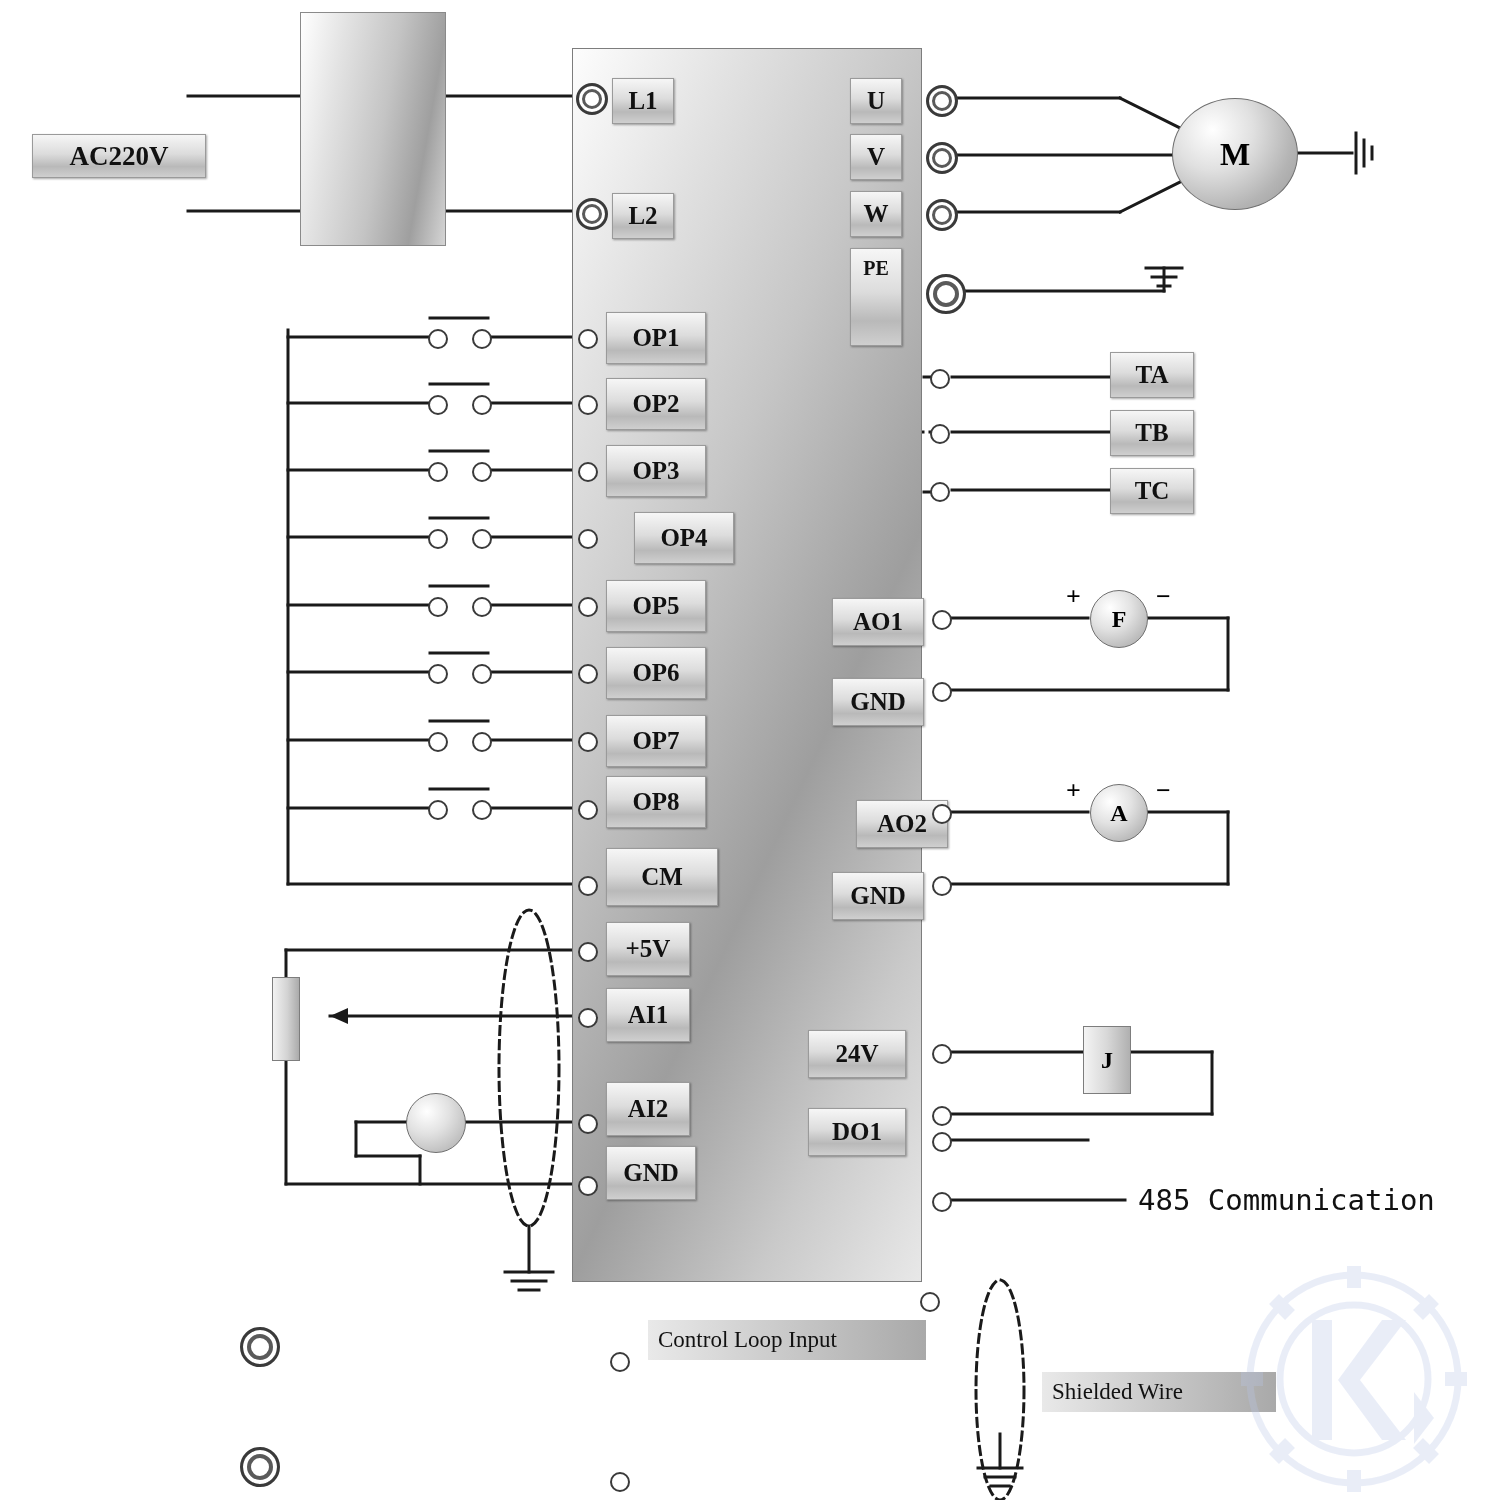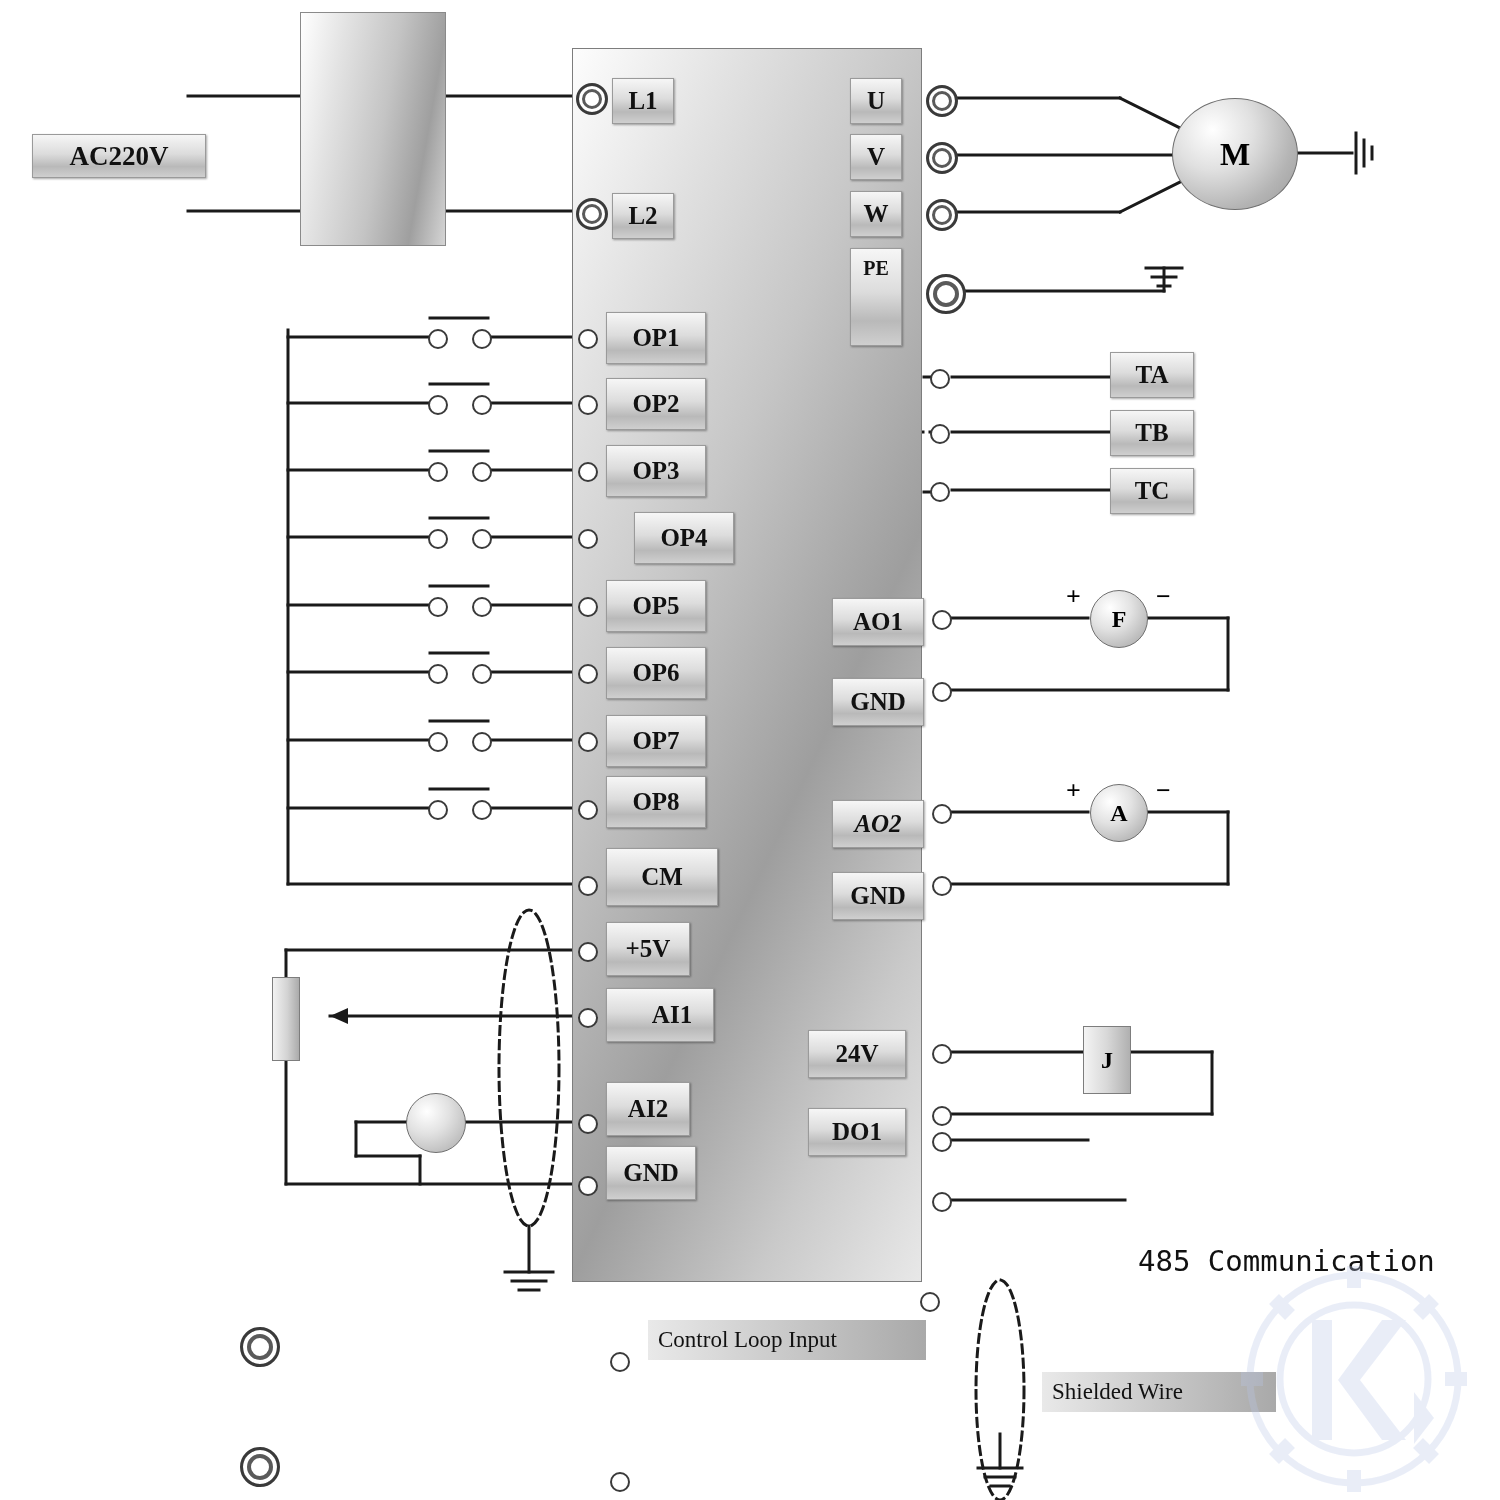--- a/index.html
+++ b/index.html
@@ -75,21 +75,21 @@
   
   .dot{
     position:absolute;border-radius:50%;background:#ffffff;border:2px solid #3a3a3a;
   }
   .dot.sm{width:16px;height:16px;}
   .dot.lg{width:26px;height:26px;border:3px solid #3a3a3a;box-shadow:inset 0 0 0 3px #fff,inset 0 0 0 6px #5a5a5a;}
   .dot.xl{width:34px;height:34px;border:3px solid #3a3a3a;box-shadow:inset 0 0 0 4px #fff,inset 0 0 0 8px #5a5a5a;}
 
   
   #comm485{
-    position:absolute;left:1138px;top:1244px;font-family:"DejaVu Sans Mono",monospace;
+    position:absolute;left:1138px;top:1183px;font-family:"DejaVu Sans Mono",monospace;
     font-size:29px;color:#111;white-space:nowrap;
   }
   
   #wm{position:absolute;left:1228px;top:1258px;width:252px;height:242px;opacity:.3;}
   
   .legend-plate{height:40px;}
 </style>
 </head>
 <body>
 
@@ -269,41 +269,41 @@
   <div class="dot sm" style="left:428px;top:664px;"></div>
   <div class="dot sm" style="left:472px;top:664px;"></div>
   <div class="dot sm" style="left:428px;top:732px;"></div>
   <div class="dot sm" style="left:472px;top:732px;"></div>
   <div class="dot sm" style="left:428px;top:800px;"></div>
   <div class="dot sm" style="left:472px;top:800px;"></div>
 
   <div class="dot sm" style="left:578px;top:942px;"></div>
   <div class="plate term" style="left:606px;top:922px;width:82px;height:52px;">+5V</div>
   <div class="dot sm" style="left:578px;top:1008px;"></div>
-  <div class="plate term" style="left:606px;top:988px;width:82px;height:52px;padding-left:24px;">AI1</div>
+  <div class="plate term" style="left:606px;top:988px;width:82px;height:52px;">AI1</div>
   <div class="dot sm" style="left:578px;top:1114px;"></div>
   <div class="plate term" style="left:606px;top:1082px;width:82px;height:52px;">AI2</div>
   <div class="dot sm" style="left:578px;top:1176px;"></div>
   <div class="plate term" style="left:606px;top:1146px;width:88px;height:52px;">GND</div>
 
   <div id="pot"></div>
   <div id="isrc"></div>
 
   <div class="dot sm" style="left:930px;top:369px;"></div>
   <div class="plate term" style="left:1110px;top:352px;width:82px;height:44px;">TA</div>
   <div class="dot sm" style="left:930px;top:424px;"></div>
   <div class="plate term" style="left:1110px;top:410px;width:82px;height:44px;">TB</div>
   <div class="dot sm" style="left:930px;top:482px;"></div>
   <div class="plate term" style="left:1110px;top:468px;width:82px;height:44px;">TC</div>
 
   <div class="plate term" style="left:832px;top:598px;width:90px;height:46px;">AO1</div>
   <div class="dot sm" style="left:932px;top:610px;"></div>
   <div class="plate term" style="left:832px;top:678px;width:90px;height:46px;">GND</div>
   <div class="dot sm" style="left:932px;top:682px;"></div>
-  <div class="plate term" style="left:832px;top:800px;width:90px;height:46px;font-style:italic;">AO2</div>
+  <div class="plate term" style="left:856px;top:800px;width:90px;height:46px;">AO2</div>
   <div class="dot sm" style="left:932px;top:804px;"></div>
   <div class="plate term" style="left:832px;top:872px;width:90px;height:46px;">GND</div>
   <div class="dot sm" style="left:932px;top:876px;"></div>
 
   <div class="meter" style="left:1090px;top:590px;">F</div>
   <div class="pmsign" style="left:1066px;top:582px;">+</div>
   <div class="pmsign" style="left:1156px;top:582px;">−</div>
   <div class="meter" style="left:1090px;top:784px;">A</div>
   <div class="pmsign" style="left:1066px;top:776px;">+</div>
   <div class="pmsign" style="left:1156px;top:776px;">−</div>

